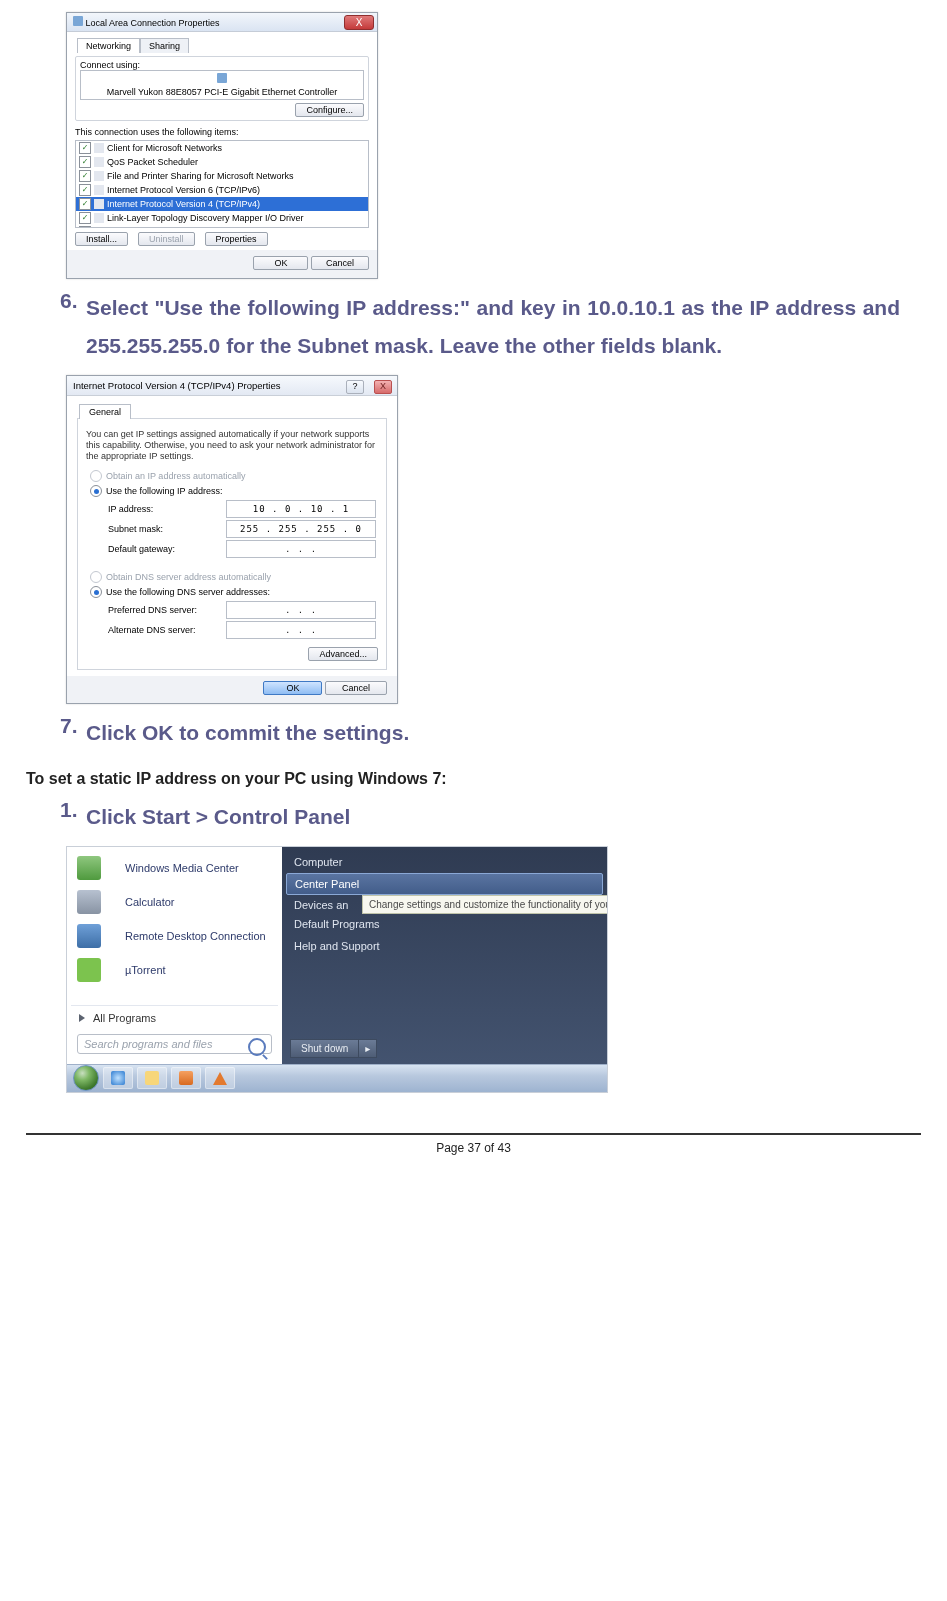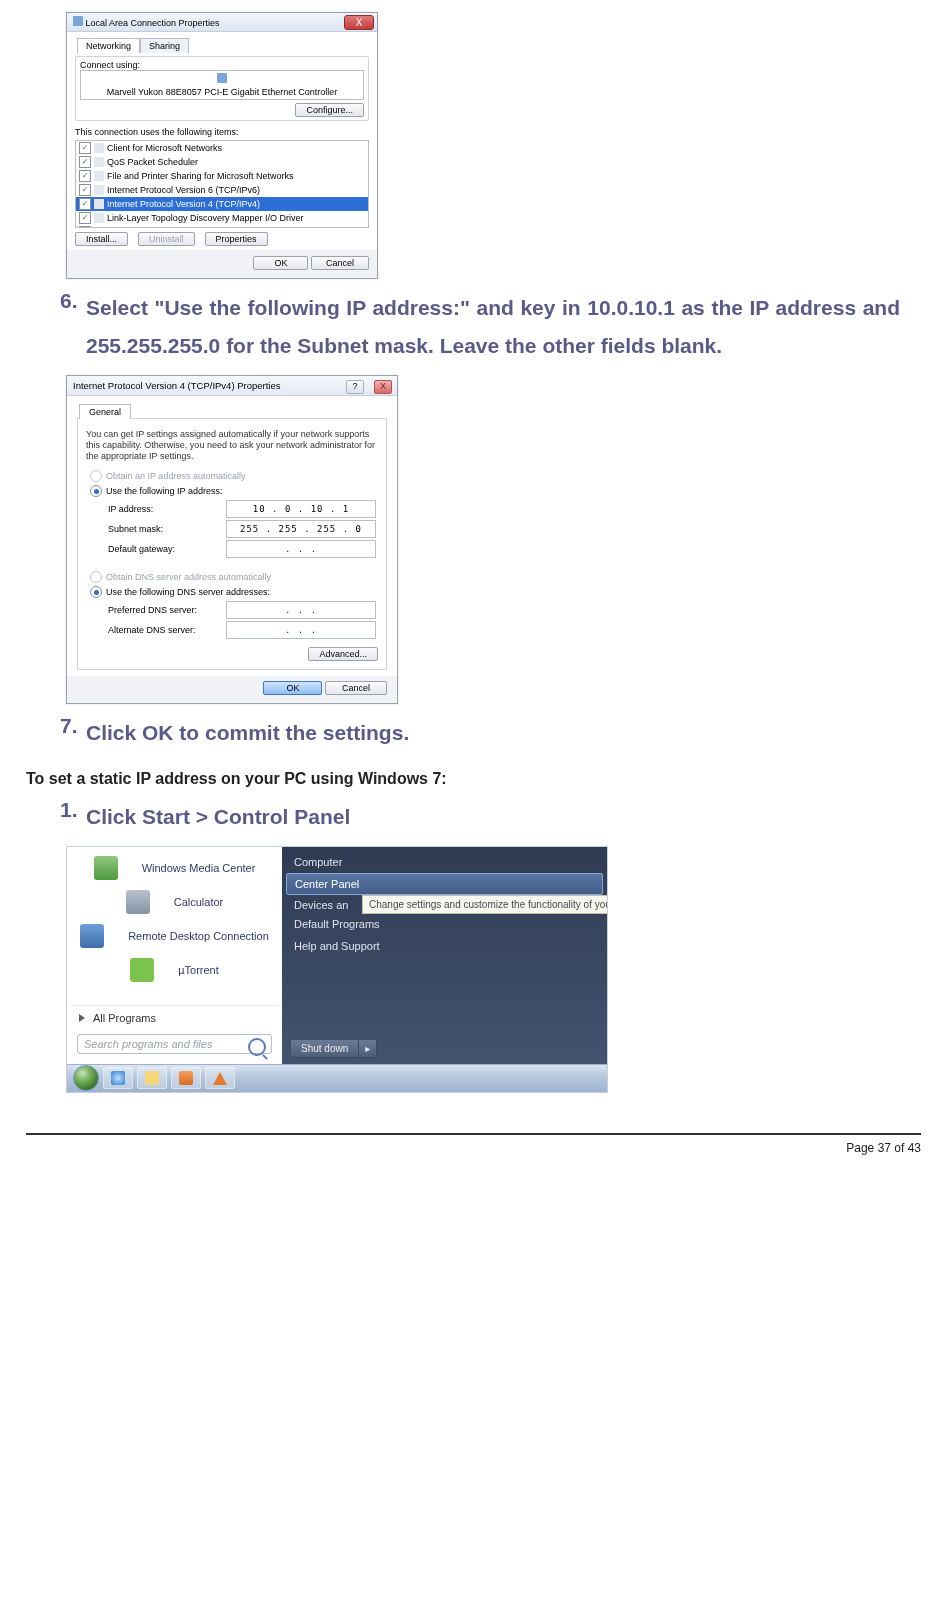--- a/index.html
+++ b/index.html
@@ -15,21 +15,21 @@
   .header {
     text-align: right;
     font-size: 13px;
     color: #333;
     padding-bottom: 4px;
     border-bottom: 2px solid #333;
     margin-bottom: 10px;
   }
   .footer {
     border-top: 2px solid #333;
-    text-align: right;
+    text-align: center;
     font-size: 12px;
     color: #222;
     padding-top: 6px;
     margin-top: 40px;
   }
   .ol-block { margin-left: 34px; }
   .step-num {
     display: table-cell;
     width: 26px;
     vertical-align: top;
@@ -199,21 +199,20 @@
   }
   .sm-left{
     background:#fff;
     padding:4px 4px 4px 4px;
     display:flex; flex-direction:column; justify-content:space-between;
   }
   .sm-left .items .it{
     display:flex; align-items:center; gap:24px;
     padding:5px 6px;
     color:#2d3a6a;
-    justify-content:center;
   }
   .sm-left .ico{ width:24px; height:24px; border-radius:3px; }
   .ico.wmc{ background:linear-gradient(#8fc77f,#4f9a3e);}
   .ico.calc{ background:linear-gradient(#b7c1d0,#8893a3);}
   .ico.rdp{ background:linear-gradient(#6fa0d8,#3d6ea6);}
   .ico.ut{ background:#7cc34e;}
   .allprog{
     display:flex; align-items:center; gap:8px; padding:6px 8px;
     border-top:1px solid #e3e7ef; color:#333;
   }

